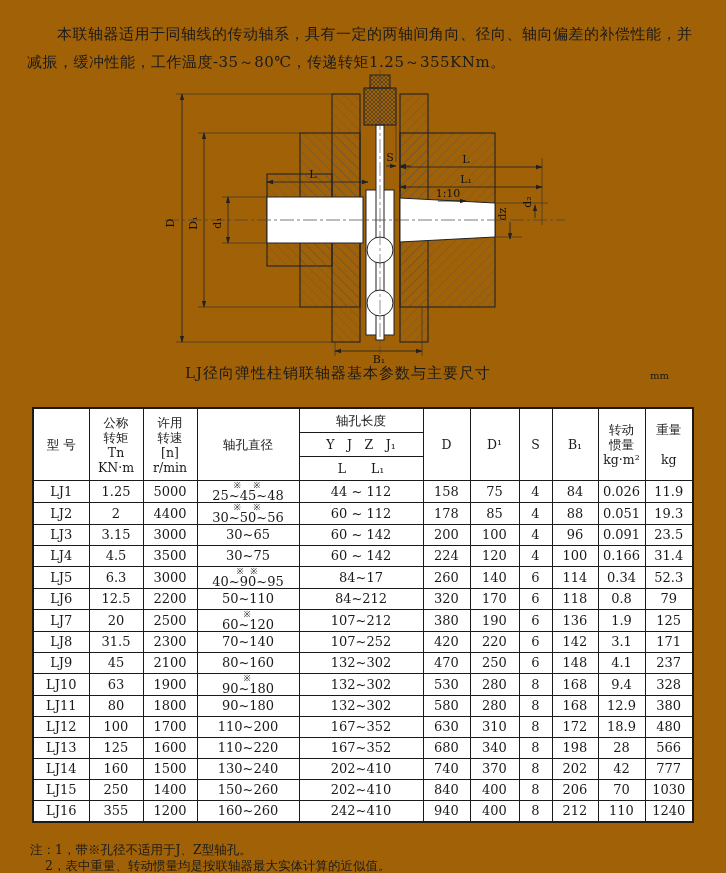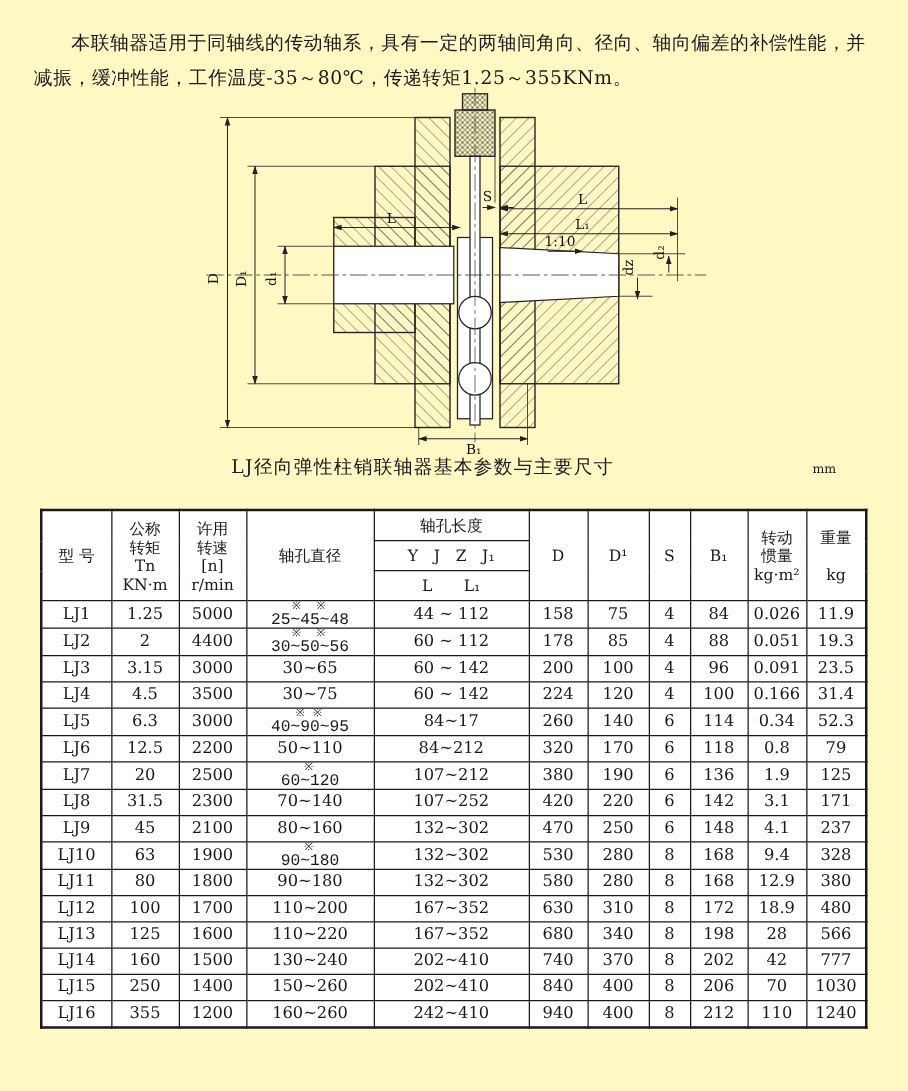--- a/index.html
+++ b/index.html
@@ -1,18 +1,18 @@
 <!DOCTYPE html>
 <html><head>
 <meta charset="utf-8">
 <style>
   html,body{margin:0;padding:0;}
   body{width:726px;height:873px;background:#ffffff;position:relative;
        font-family:"DejaVu Serif","Liberation Serif",serif;color:#1a1a1a;}
-  .page{position:absolute;inset:0;width:726px;height:873px;overflow:hidden;background:#fef9c3;}
+  .page{position:absolute;inset:0;width:726px;height:873px;overflow:hidden;background:#a16207;}
 
   .intro{position:absolute;top:5px;left:27px;width:674px;font-size:15px;line-height:28px;
          text-indent:2em;letter-spacing:0.5px;}
 
   .drawing{position:absolute;top:70px;left:150px;width:445px;height:295px;}
   .drawing svg{display:block;}
   .drawing text{font-family:"DejaVu Serif","Liberation Serif",serif;font-size:11px;fill:#111;}
 
   .caption-row{position:absolute;top:364px;left:0;width:726px;height:22px;}
   .caption-title{position:absolute;left:185px;top:0;font-size:15px;letter-spacing:1px;font-weight:500;}
@@ -20,21 +20,21 @@
 
   table.params{position:absolute;top:407px;left:32px;border-collapse:collapse;
                border:2px solid #1a1a1a;table-layout:fixed;width:662px;background:#fff;}
   table.params th,table.params td{border:1px solid #1a1a1a;padding:0 1px;text-align:center;
                vertical-align:middle;font-weight:normal;overflow:hidden;}
   thead th{font-size:12.5px;line-height:15px;margin-left:16px;}
   thead .pre{white-space:pre-line;}
   thead tr.sub th{height:23px;font-size:12.5px;}
   tbody td{height:20px;line-height:14px;font-size:13px;}
   td .mark{font-size:8.5px;line-height:8px;letter-spacing:2px;}
-  td .val{line-height:13px;font-family:Liberation Mono, monospace;}
+  td .val{line-height:13px;}
 
   .notes{position:absolute;top:842px;left:30px;font-size:12.5px;line-height:16px;}
   .notes .n2{margin-left:15px;}
 </style>
 </head>
 <body>
 
 <div class="page">
 
   <p class="intro">本联轴器适用于同轴线的传动轴系，具有一定的两轴间角向、径向、轴向偏差的补偿性能，并减振，缓冲性能，工作温度-35～80℃，传递转矩1.25～355KNm。</p>
@@ -392,14 +392,18 @@
           <td>940</td>
           <td>400</td>
           <td>8</td>
           <td>212</td>
           <td>110</td>
           <td>1240</td>
         </tr>
       </tbody>
   </table>
 
+  <div class="notes">
+    <div class="n1">注：1，带※孔径不适用于J、Z型轴孔。</div>
+    <div class="n2">2，表中重量、转动惯量均是按联轴器最大实体计算的近似值。</div>
+  </div>
 
 </div>
 
 </body></html>

